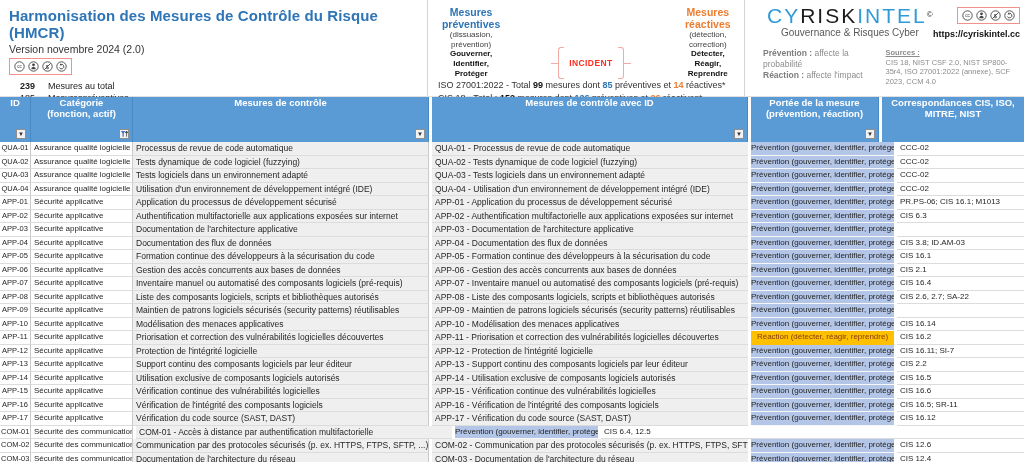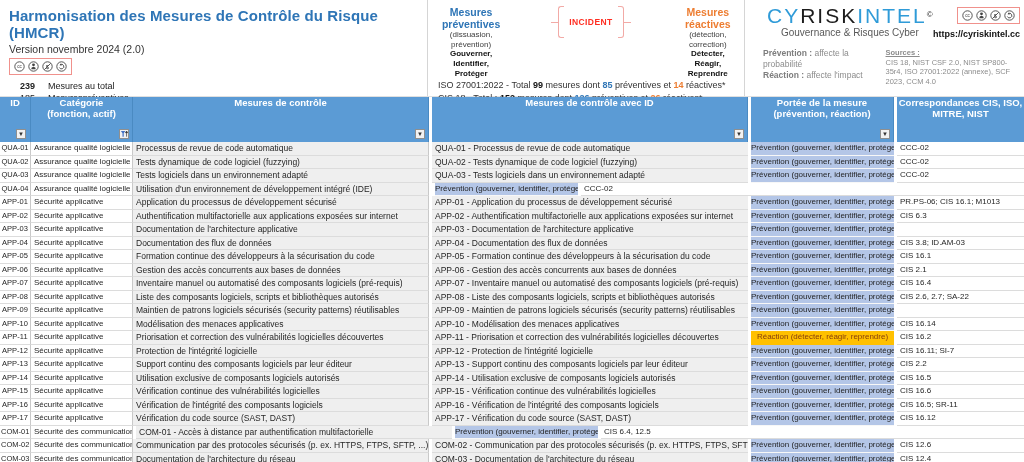--- a/index.html
+++ b/index.html
@@ -14,21 +14,21 @@
   .cc-box { display:inline-flex; gap:3px; align-items:center; border:1px solid #f0918c;
             padding:2px 4px; margin-top:3px; background:#fff; }
   .cc-box svg { display:block; }
   .stats { margin-top:5px; font-size:9px; color:#222; }
   .stat-line { display:flex; line-height:11.5px; }
   .stat-num { width:26px; text-align:right; margin-right:13px; }
   .stat-num.bold { font-weight:bold; }
   .stat-em { font-style:italic; }
 
   .top-mid { width:317px; border-right:1px solid #d5d5d5; padding:6px 6px 0 10px; }
-  .diagram { display:flex; align-items:flex-start; justify-content:center;gap:44px; }
+  .diagram { display:flex; align-items:flex-end; justify-content:center;gap:44px; }
   .diag-col { text-align:center; }
   .diag-title { font-size:10.5px; font-weight:bold; }
   .diag-title.prev { color:#2E75B6; }
   .diag-title.react { color:#ED7D31; }
   .diag-sub { font-size:8px; color:#404040; line-height:9.5px; }
   .diag-bold { font-size:8px; font-weight:bold; color:#111; line-height:10px; }
   .incident-wrap { display:flex; align-items:center; margin:0 3px; }
   .connector { width:7px; border-top:1.5px solid #f2aaa6; }
   .bracket { width:6px; height:32px; border:1.5px solid #f2aaa6; }
   .bracket.l { border-right:none; border-radius:3px 0 0 3px; }
@@ -56,21 +56,21 @@
   .sources { width:142px; font-size:7.5px; color:#8c8c8c; line-height:9.5px; text-align:left; }
   .sources-label { font-weight:bold; text-decoration:underline; }
 
   
   .thead { display:flex; height:46px; border-top:1px solid #e0e0e0; }
   .th { background:#5B9BD5; color:#fff; font-weight:bold; font-size:9.5px; line-height:11px;
         display:flex; flex-direction:column; align-items:center; justify-content:flex-start;
         text-align:center; position:relative; border-right:1px solid #4a8ac2; padding-bottom:10px; }
   .c-id{width:31px} .c-cat{width:102px} .c-mes{width:296px}
   .c-gap{width:3px; background:#fff; border:none;}
-  .c-mid{width:316px} .c-scope{width:143px} .c-corr{flex:1; border-right:none;}
+  .c-mid{width:316px} .c-scope{width:128px} .c-corr{flex:1; border-right:none;}
   .dd { position:absolute; right:3px; bottom:3px; width:10px; height:10px; background:#f2f2f2;
         border:1px solid #8f8f8f; display:flex; align-items:center; justify-content:center;
         cursor:pointer; }
   .dd span { font-size:6px; color:#333; line-height:6px; }
   .c-id .dd { right:4px; }
 
   .tbody { height:320px; display:flex; flex-direction:column; }
   .tr { display:flex; height:22px; }
   .td { font-size:8.5px; line-height:12.5px; white-space:nowrap; overflow:hidden;
         border-bottom:1px solid #dcdcdc; border-right:1px solid #c9c9c9; padding-left:3px;
@@ -284,20 +284,21 @@
     <div class="td td-scope scope-prevention">Prévention (gouverner, identifier, protéger)</div>
     <div class="td-gap"></div>
     <div class="td td-corr">CCC-02</div>
   </div>
 
   <div class="tr">
     <div class="td td-id">QUA-04</div>
     <div class="td td-cat">Assurance qualité logicielle</div>
     <div class="td td-mes">Utilisation d'un environnement de développement intégré (IDE)</div>
     <div class="td-gap"></div>
+    <div class="td td-mid">QUA-04 - Utilisation d'un environnement de développement intégré (IDE)</div>
     <div class="td-gap"></div>
     <div class="td td-scope scope-prevention">Prévention (gouverner, identifier, protéger)</div>
     <div class="td-gap"></div>
     <div class="td td-corr">CCC-02</div>
   </div>
 
   <div class="tr">
     <div class="td td-id">APP-01</div>
     <div class="td td-cat">Sécurité applicative</div>
     <div class="td td-mes">Application du processus de développement sécurisé</div>

